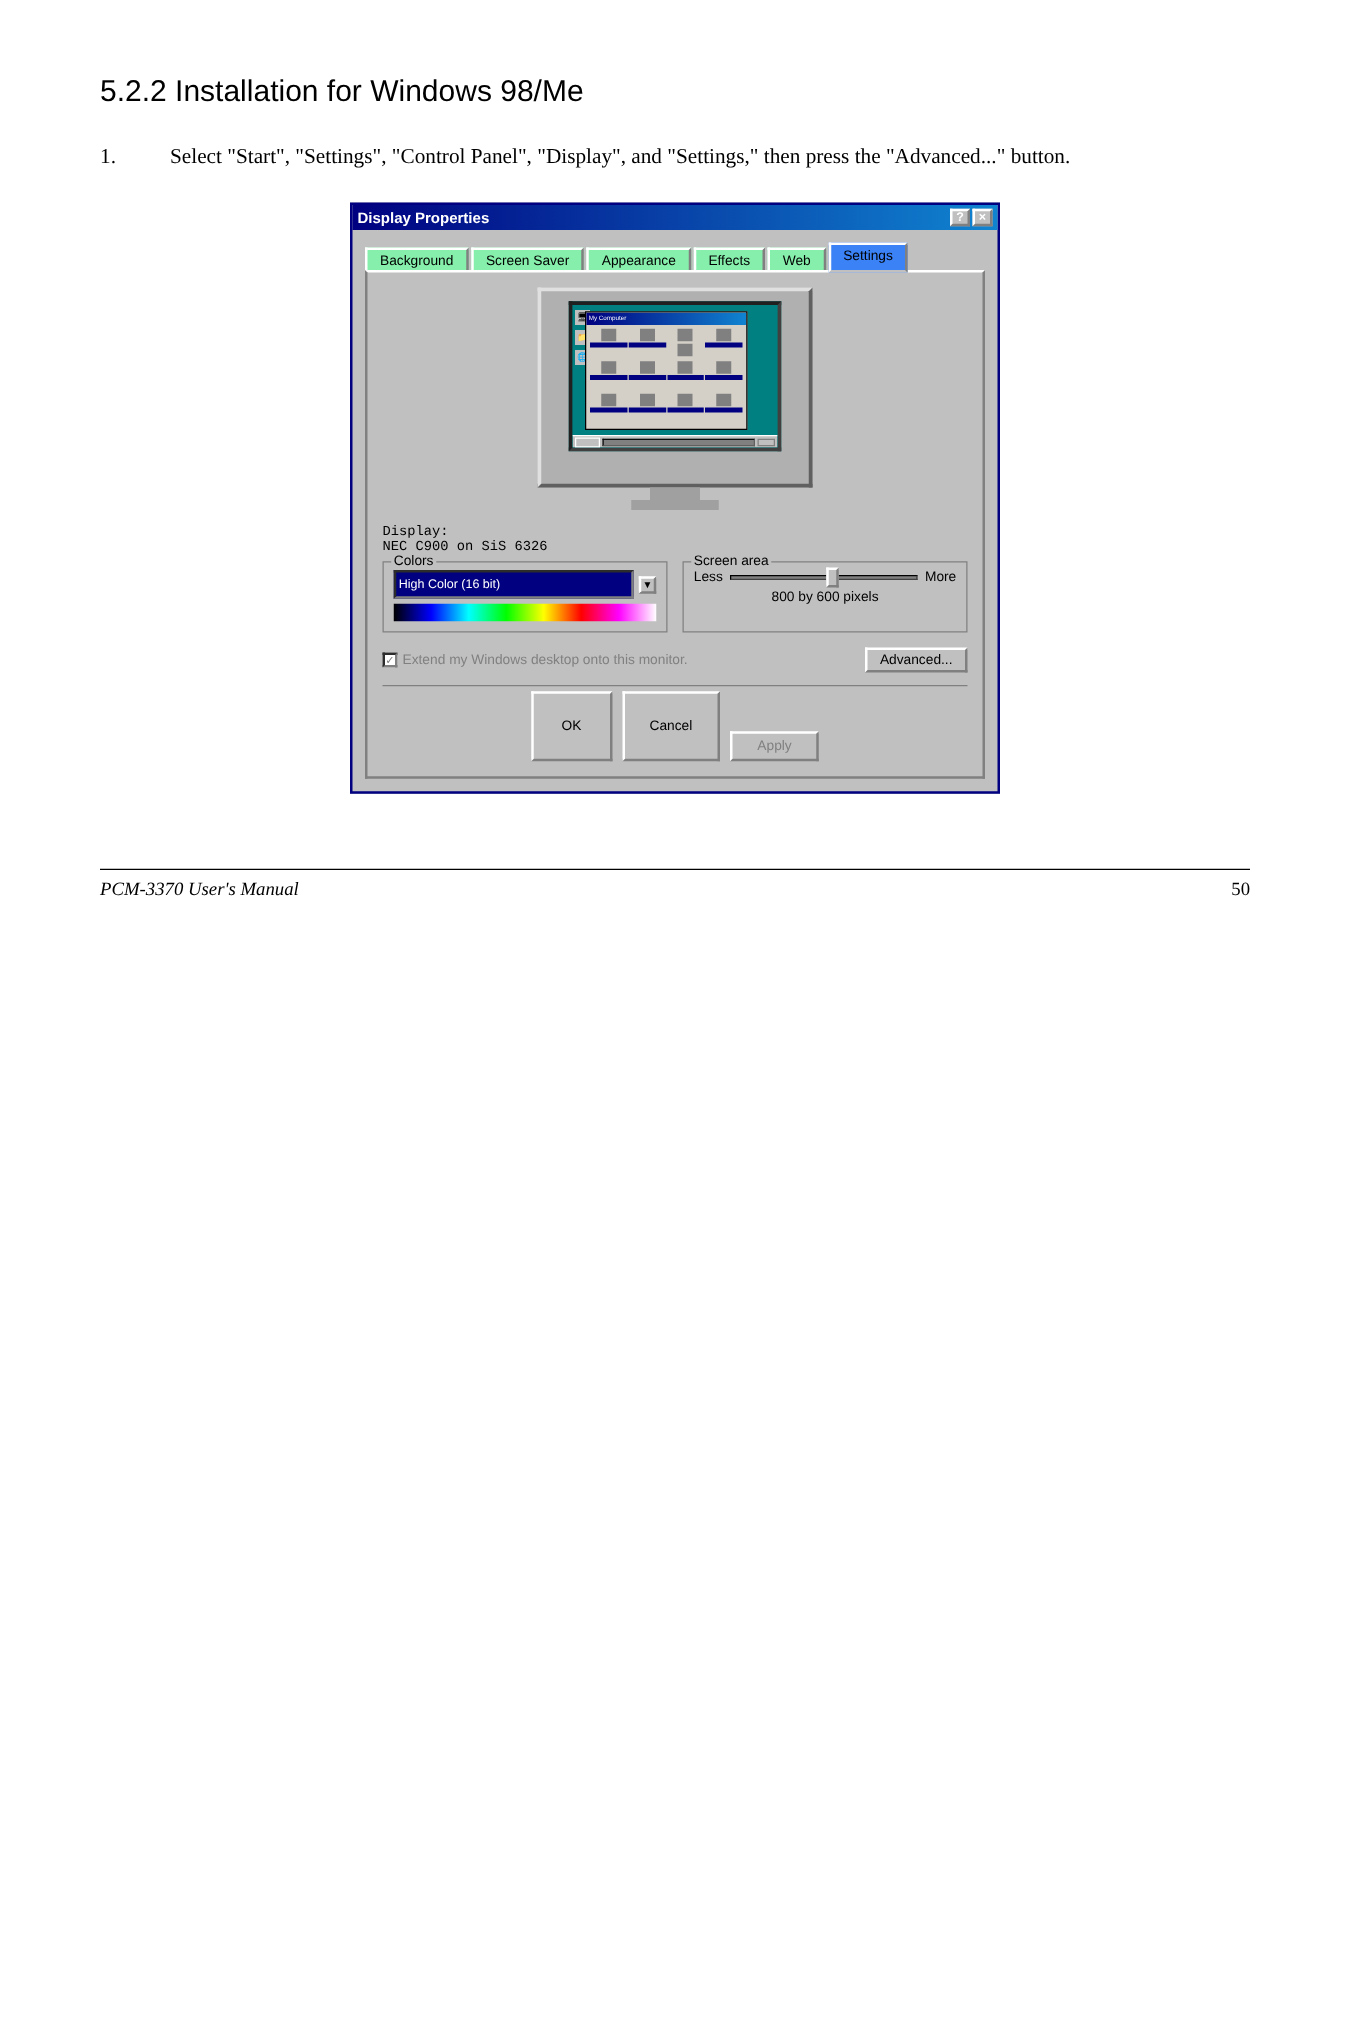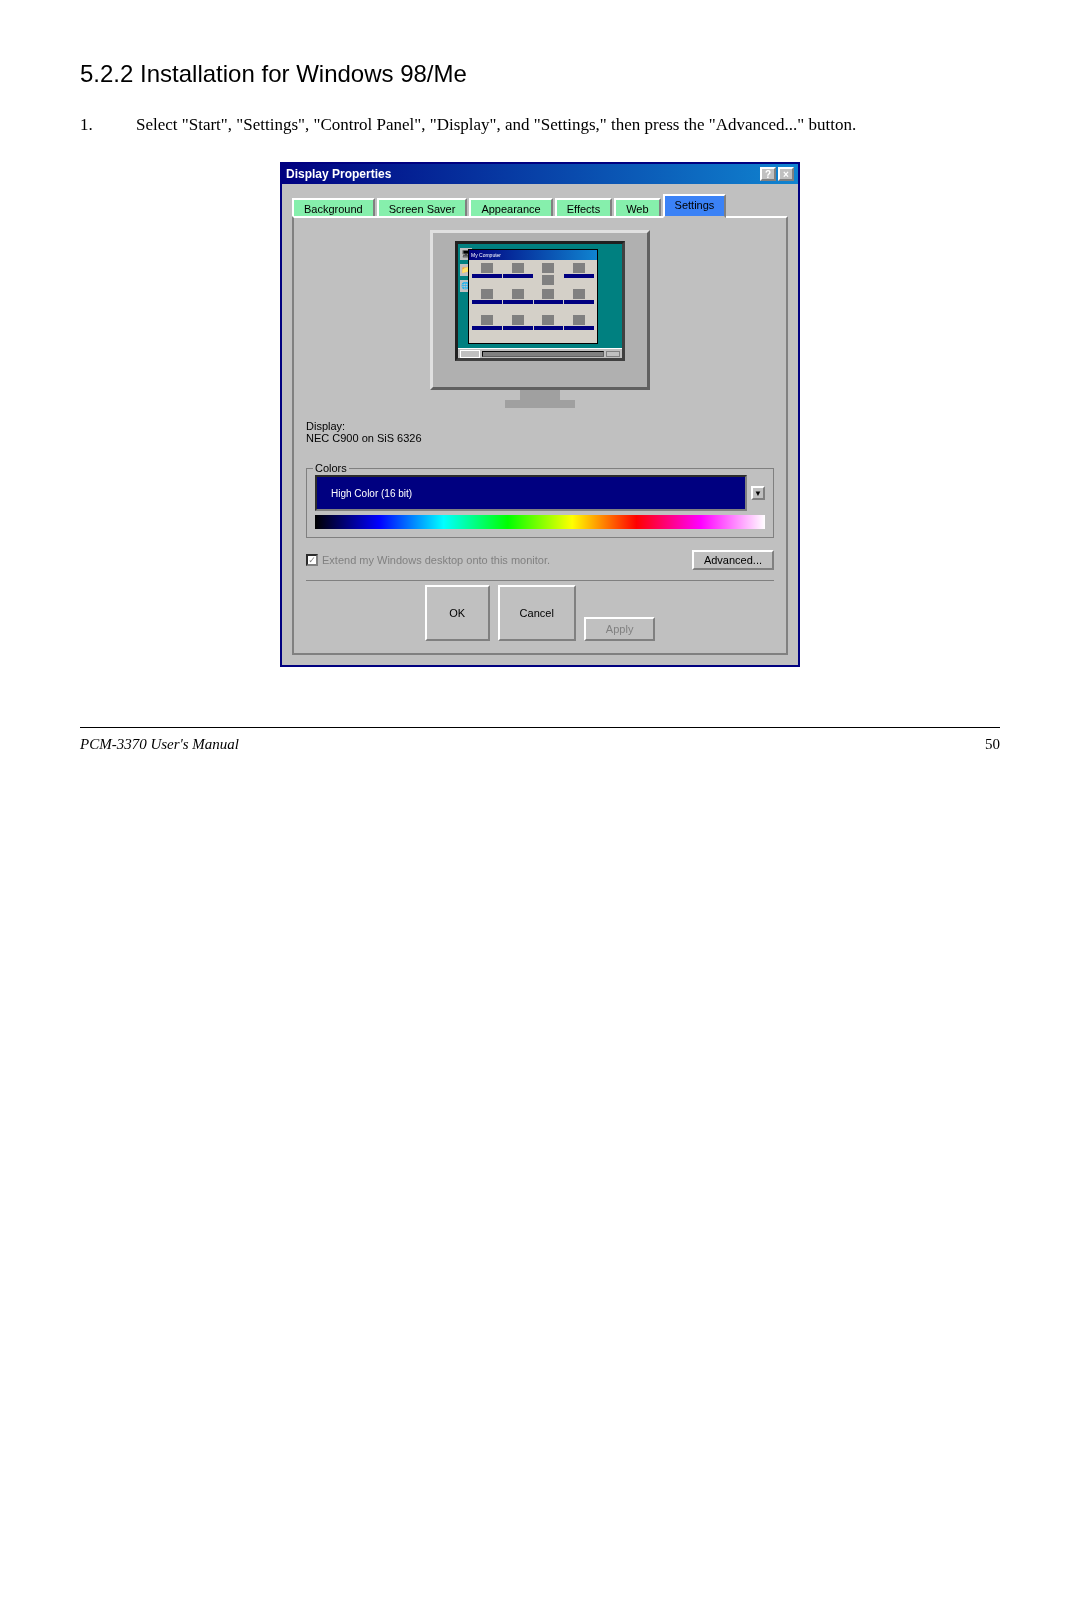--- a/index.html
+++ b/index.html
@@ -141,21 +141,22 @@
     
     .monitor-preview-container {
       display: flex;
       justify-content: center;
       margin-bottom: 12px;
     }
 
     
     .display-info {
       font-size: 11px;
-      margin-bottom: 24px;
+      margin-bottom: 5px;
+      font-family: Liberation Mono, monospace;
     }
 
     .display-info-line {
       font-size: 11px;
     }
 
     
     .settings-row {
       display: flex;
       gap: 12px;
@@ -180,26 +181,26 @@
 
     .color-select-row {
       display: flex;
       align-items: center;
       gap: 4px;
       margin-bottom: 4px;
     }
 
     .win-select {
       flex: 1;
-      height: 36px;
+      height: 23px;
       background: #000080;
       color: white;
       font-size: 10px;
       border: 2px inset #808080;
-      padding: 1px 14px;
+      padding: 1px 2px;
       display: flex;
       align-items: center;
       justify-content: space-between;
     }
 
     .select-arrow {
       width: 14px;
       height: 14px;
       background: #c0c0c0;
       border-top: 2px solid #ffffff;
@@ -579,20 +580,33 @@
             <span class="settings-group-label">Colors</span>
             <div class="color-select-row">
               <div class="win-select">
                 <span>High Color (16 bit)</span>
               </div>
               <div class="select-arrow">▼</div>
             </div>
             <div class="color-bar"></div>
           </div>
 
+          <div class="settings-group">
+            <span class="settings-group-label">Screen area</span>
+            <div class="screen-area-content">
+              <div class="slider-row">
+                <span>Less</span>
+                <div class="slider-track">
+                  <div class="slider-thumb"></div>
+                </div>
+                <span>More</span>
+              </div>
+              <div class="screen-res-text">800 by 600 pixels</div>
+            </div>
+          </div>
         </div>
 
         <div class="bottom-controls">
           <label class="checkbox-label">
             <div class="win-checkbox">✓</div>
             <span>Extend my Windows desktop onto this monitor.</span>
           </label>
           <button class="advanced-btn">Advanced...</button>
         </div>
 

